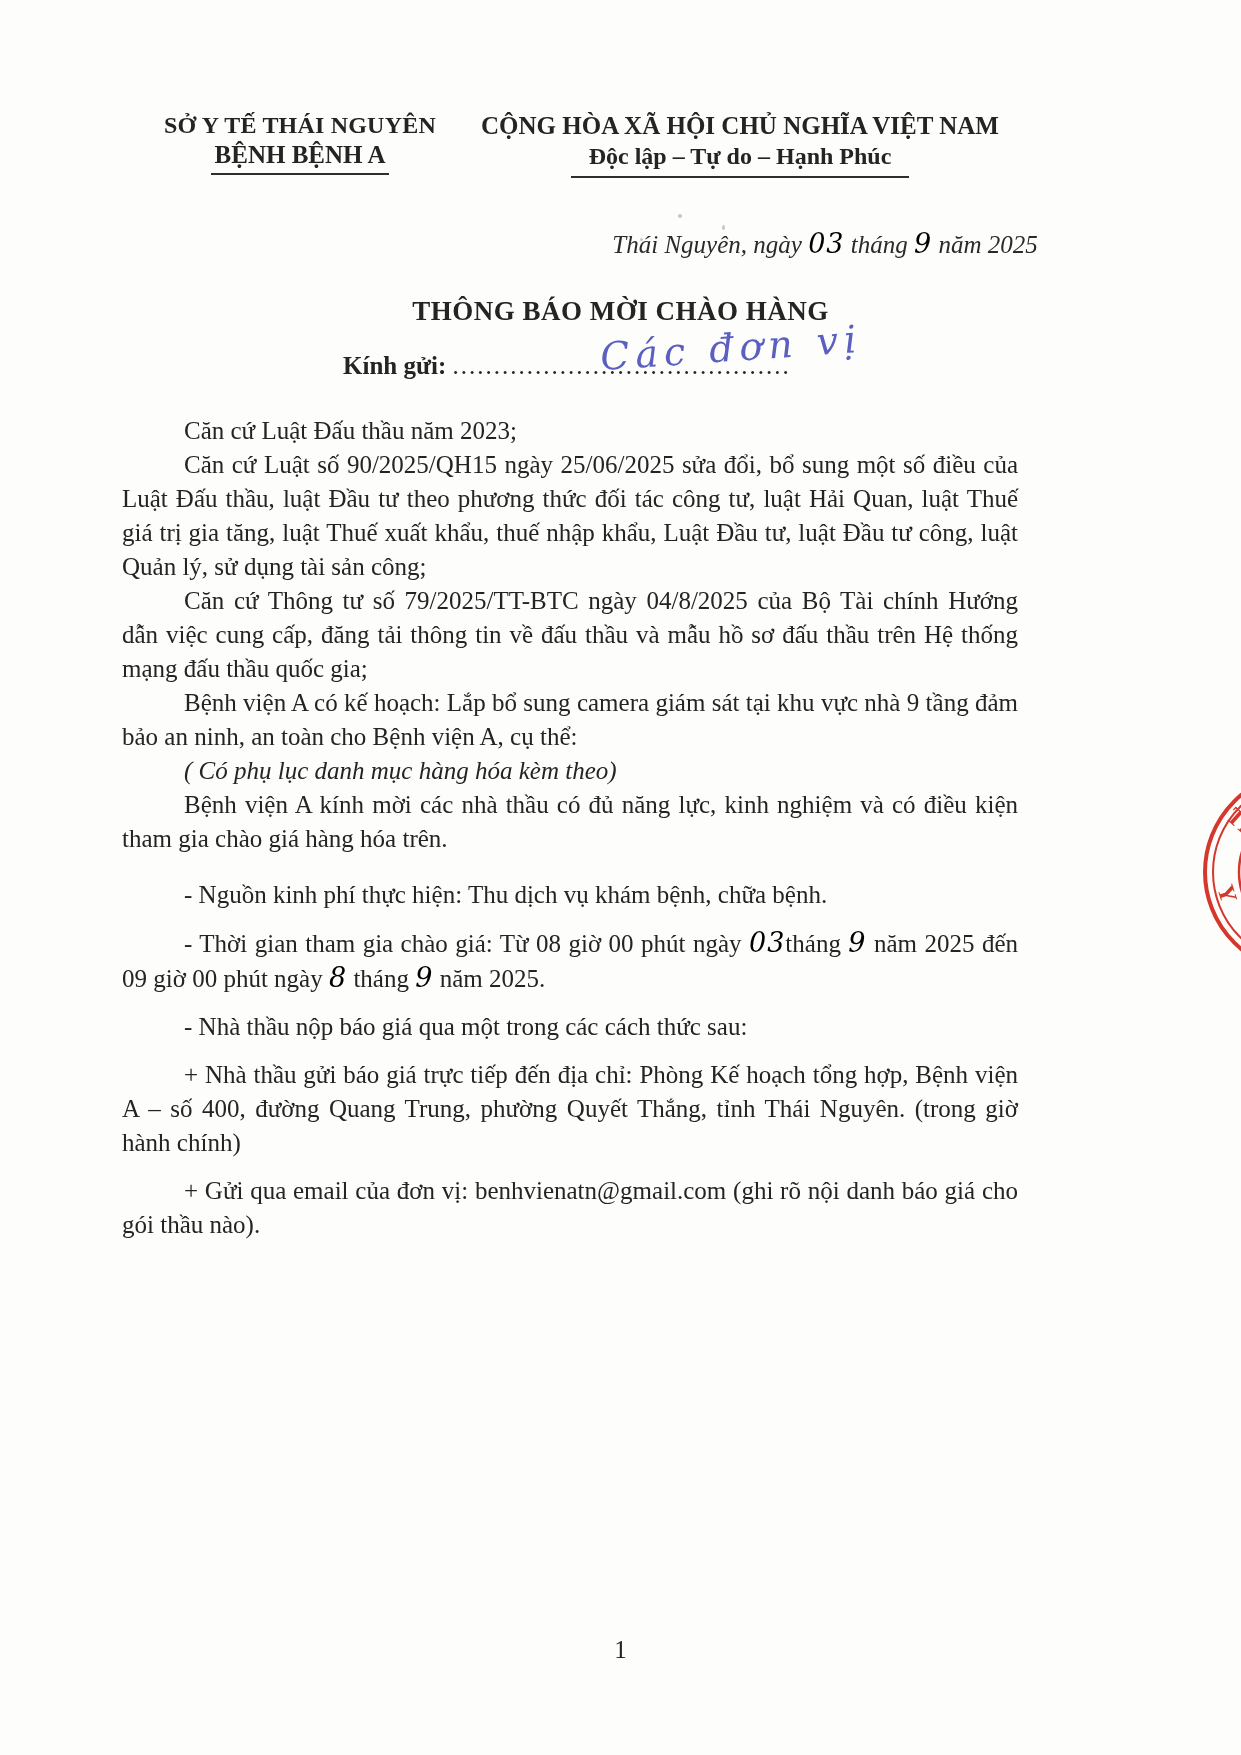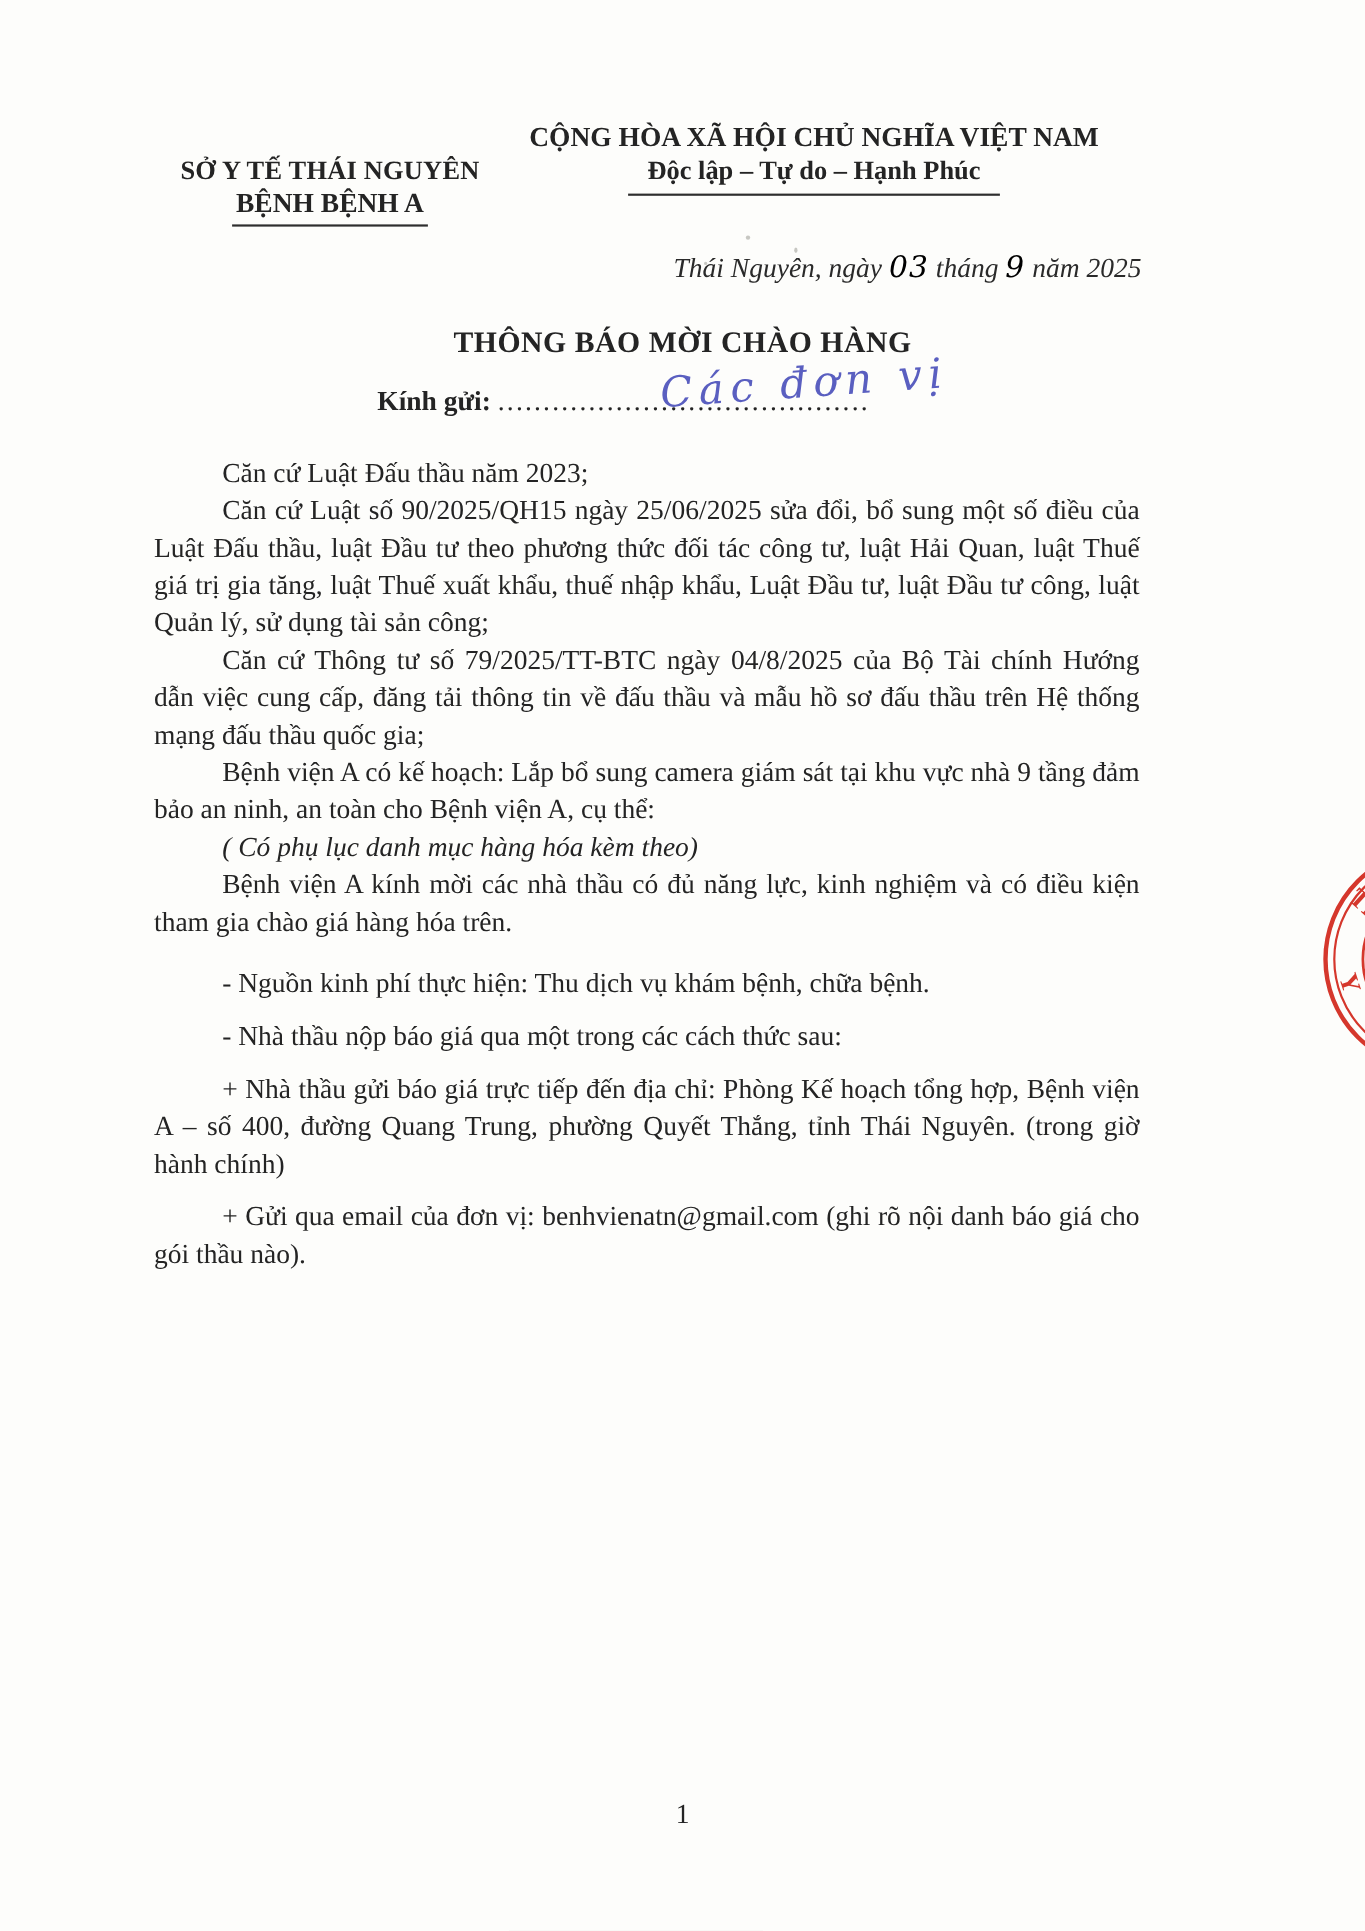--- a/index.html
+++ b/index.html
@@ -10,21 +10,21 @@
     margin:0 auto;
     background:#fdfdfb;
     font-family:"Liberation Serif", serif;
     color:#242424;
     overflow:hidden;
   }
 
   
   .org-block {
     position:absolute; left:150px; top:110px; width:300px;
-    text-align:center; line-height:30px;margin-top:31px;
+    text-align:center; line-height:30px;
   }
   .org-parent { font-size:24px; font-weight:bold; letter-spacing:.2px; }
   .org-name  { font-size:25px; font-weight:bold; }
   .org-underline { width:178px; border-bottom:2px solid #2e2e2e; margin:3px auto 0; }
 
   .motto-block {
     position:absolute; left:465px; top:110px; width:550px;
     text-align:center; line-height:31px;
   }
   .motto-1 { font-size:25px; font-weight:bold; }
@@ -57,21 +57,21 @@
   .dots-wrap { position:relative; display:inline-block; letter-spacing:2px; }
   .hw-recipient {
     position:absolute; left:148px; top:-26px;
     font-family:"DejaVu Serif", serif; font-style:italic;
     font-size:38px; color:#5a5fc0;
     transform:rotate(-4deg); letter-spacing:6px; white-space:nowrap;
   }
 
   
   .body-text {
-    position:absolute; left:140px; top:414px; width:896px;
+    position:absolute; left:122px; top:414px; width:896px;
     font-size:25px; line-height:34px; text-align:justify;
   }
   .body-text p { margin:0; text-indent:62px; }
   .body-text p.italic { font-style:italic; }
   .body-text p.gap-s { margin-top:22px; }
   .body-text p.gap-m { margin-top:14px; }
 
   
   .stamp { position:absolute; right:0; top:760px; width:64px; height:230px; }
 
@@ -118,20 +118,21 @@
   </div>
 
   <div class="body-text">
     <p>Căn cứ Luật Đấu thầu năm 2023;</p>
     <p>Căn cứ Luật số 90/2025/QH15 ngày 25/06/2025 sửa đổi, bổ sung một số điều của Luật Đấu thầu, luật Đầu tư theo phương thức đối tác công tư, luật Hải Quan, luật Thuế giá trị gia tăng, luật Thuế xuất khẩu, thuế nhập khẩu, Luật Đầu tư, luật Đầu tư công, luật Quản lý, sử dụng tài sản công;</p>
     <p>Căn cứ Thông tư số 79/2025/TT-BTC ngày 04/8/2025 của Bộ Tài chính Hướng dẫn việc cung cấp, đăng tải thông tin về đấu thầu và mẫu hồ sơ đấu thầu trên Hệ thống mạng đấu thầu quốc gia;</p>
     <p>Bệnh viện A có kế hoạch: Lắp bổ sung camera giám sát tại khu vực nhà 9 tầng đảm bảo an ninh, an toàn cho Bệnh viện A, cụ thể:</p>
     <p class="italic">( Có phụ lục danh mục hàng hóa kèm theo)</p>
     <p>Bệnh viện A kính mời các nhà thầu có đủ năng lực, kinh nghiệm và có điều kiện tham gia chào giá hàng hóa trên.</p>
     <p class="gap-s">- Nguồn kinh phí thực hiện: Thu dịch vụ khám bệnh, chữa bệnh.</p>
+    <p class="gap-m"><span>- Thời gian tham gia chào giá: Từ 08 giờ 00 phút ngày </span><span class="hw">03</span><span>tháng </span><span class="hw">9</span><span> năm 2025 đến 09 giờ 00 phút ngày </span><span class="hw">8</span><span> tháng </span><span class="hw">9</span><span> năm 2025.</span></p>
     <p class="gap-m">- Nhà thầu nộp báo giá qua một trong các cách thức sau:</p>
     <p class="gap-m">+ Nhà thầu gửi báo giá trực tiếp đến địa chỉ: Phòng Kế hoạch tổng hợp, Bệnh viện A – số 400, đường Quang Trung, phường Quyết Thắng, tỉnh Thái Nguyên. (trong giờ hành chính)</p>
     <p class="gap-m">+ Gửi qua email của đơn vị: benhvienatn@gmail.com (ghi rõ nội danh báo giá cho gói thầu nào).</p>
   </div>
 
   <svg class="stamp" viewBox="0 0 64 230">
     <circle cx="128" cy="112" r="100" fill="none" stroke="#d5372c" stroke-width="4"></circle>
     <circle cx="128" cy="112" r="92" fill="none" stroke="#d5372c" stroke-width="2"></circle>
     <circle cx="128" cy="112" r="66" fill="none" stroke="#d5372c" stroke-width="2.5"></circle>
     <text x="48" y="58" font-size="24" font-weight="bold" fill="#d5372c" font-family="Liberation Serif, serif" transform="rotate(42 48 58)">TẾ</text>

